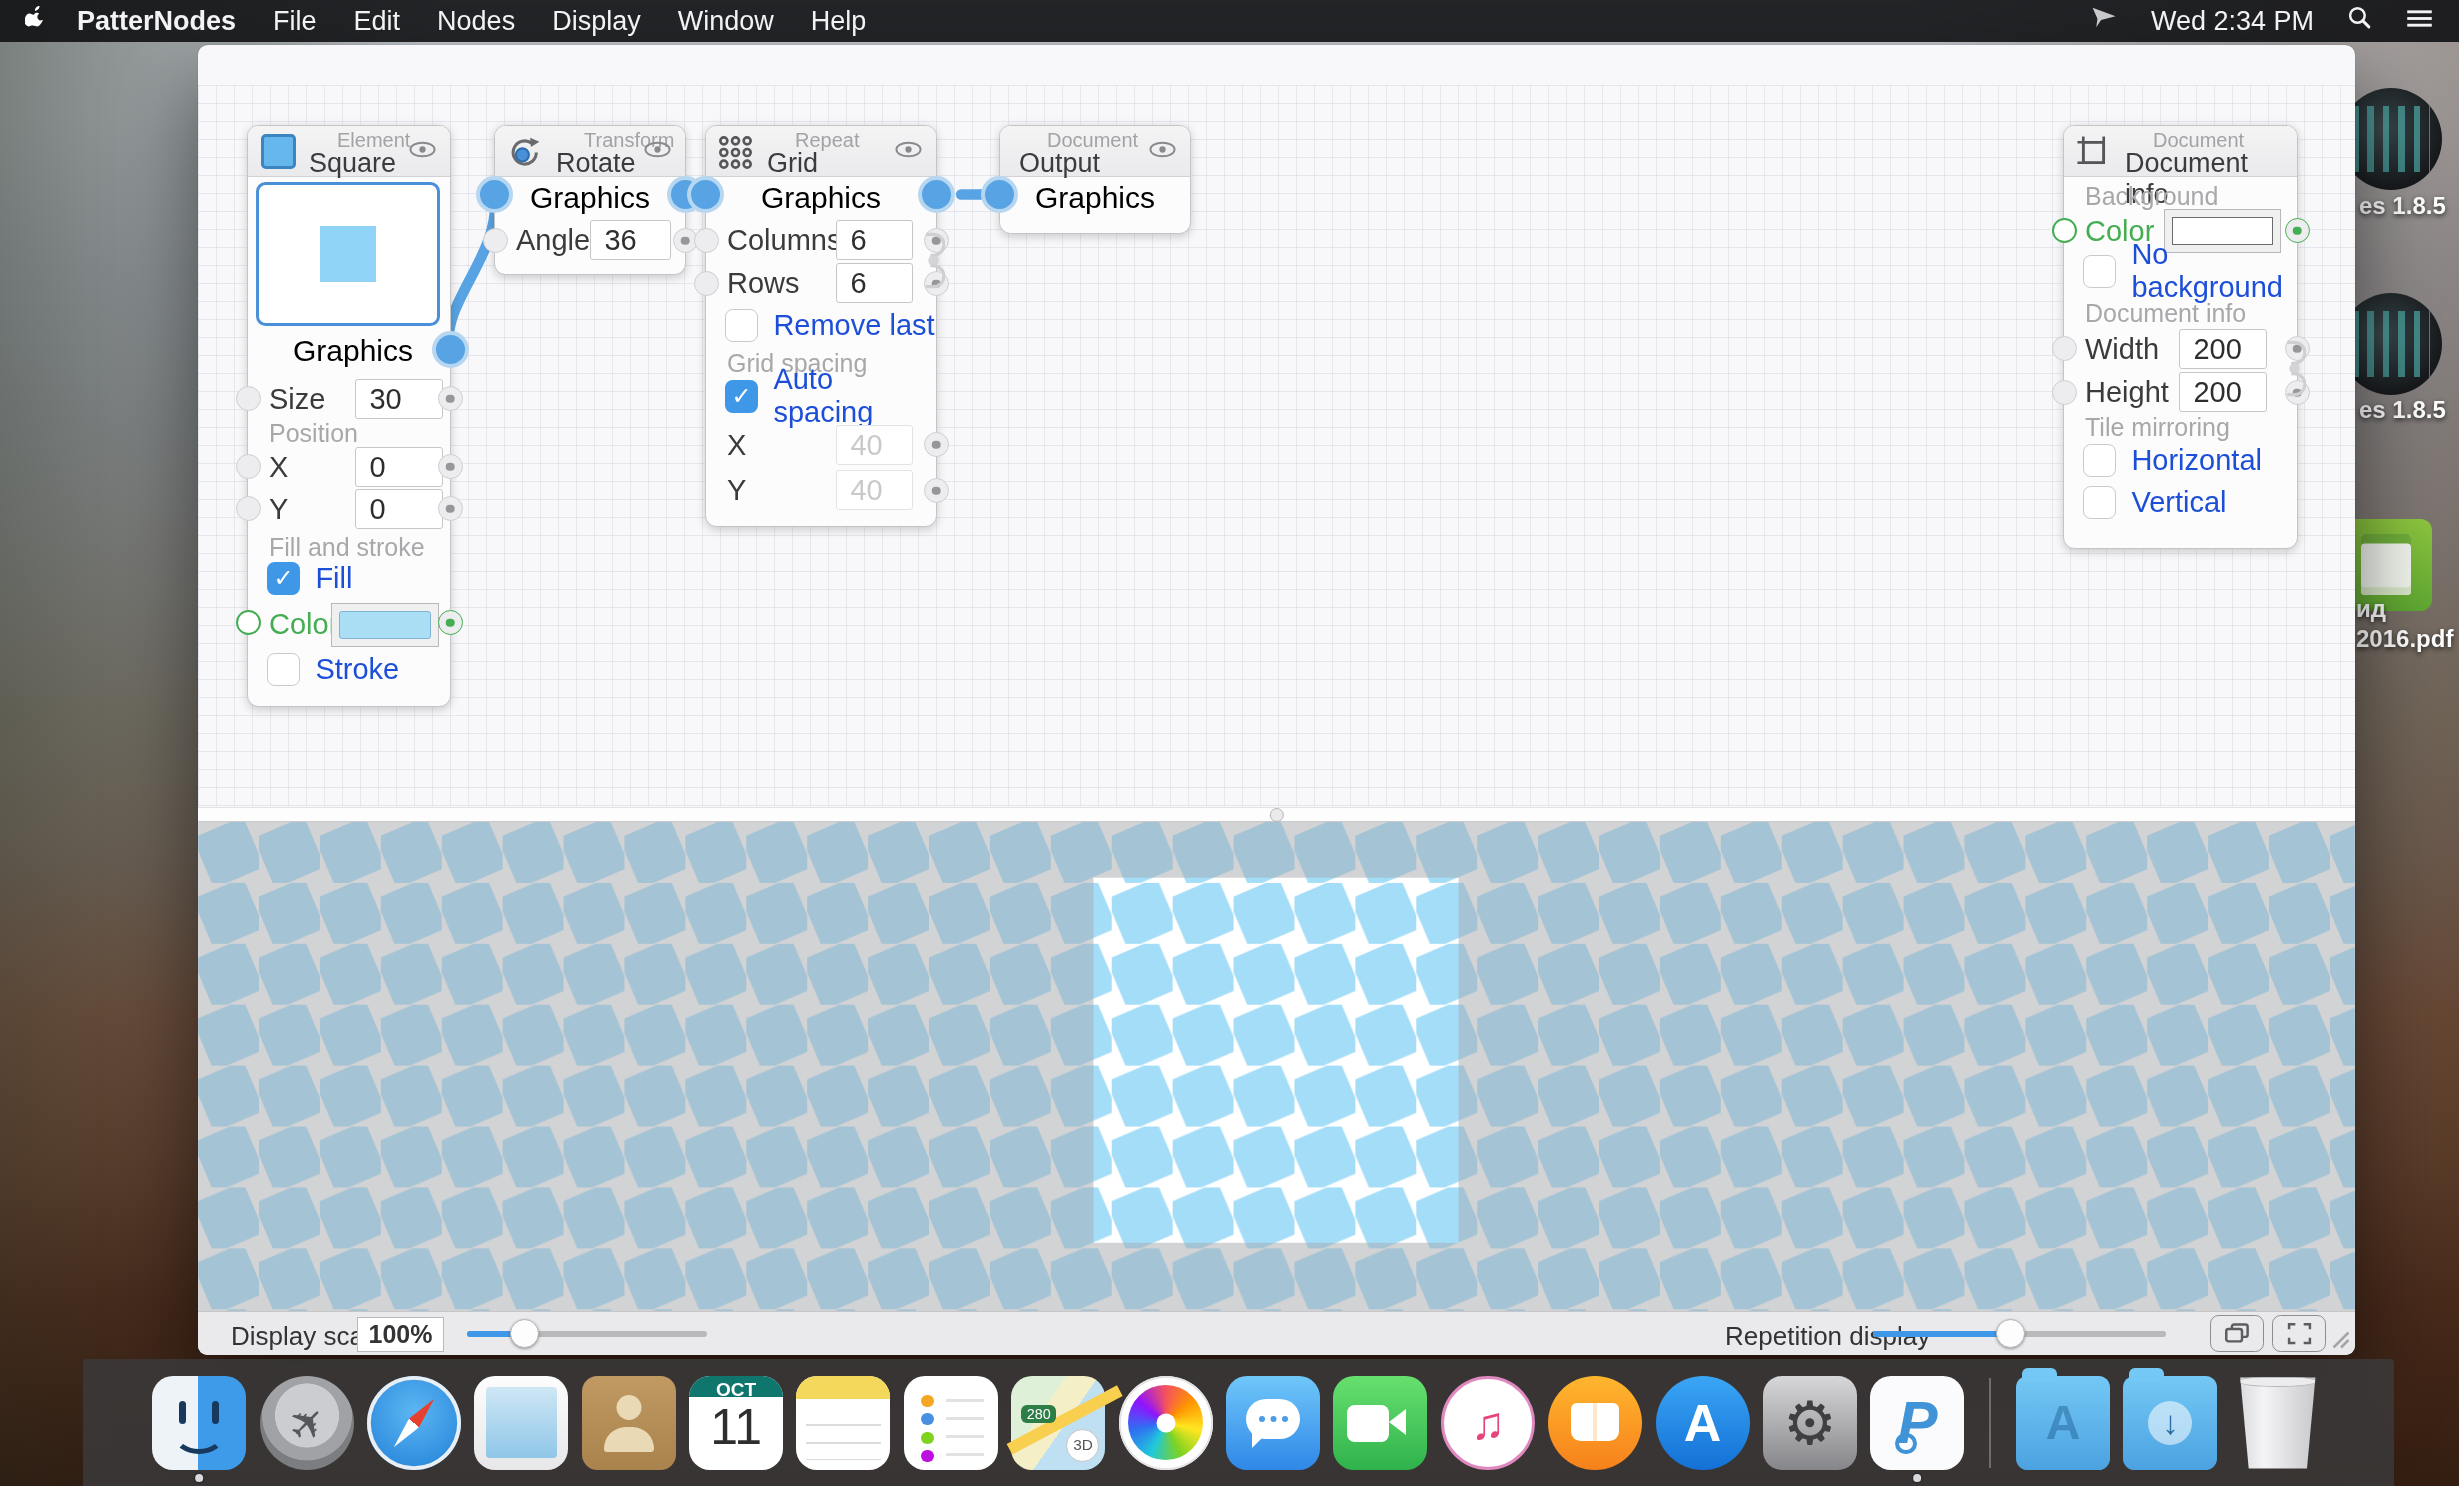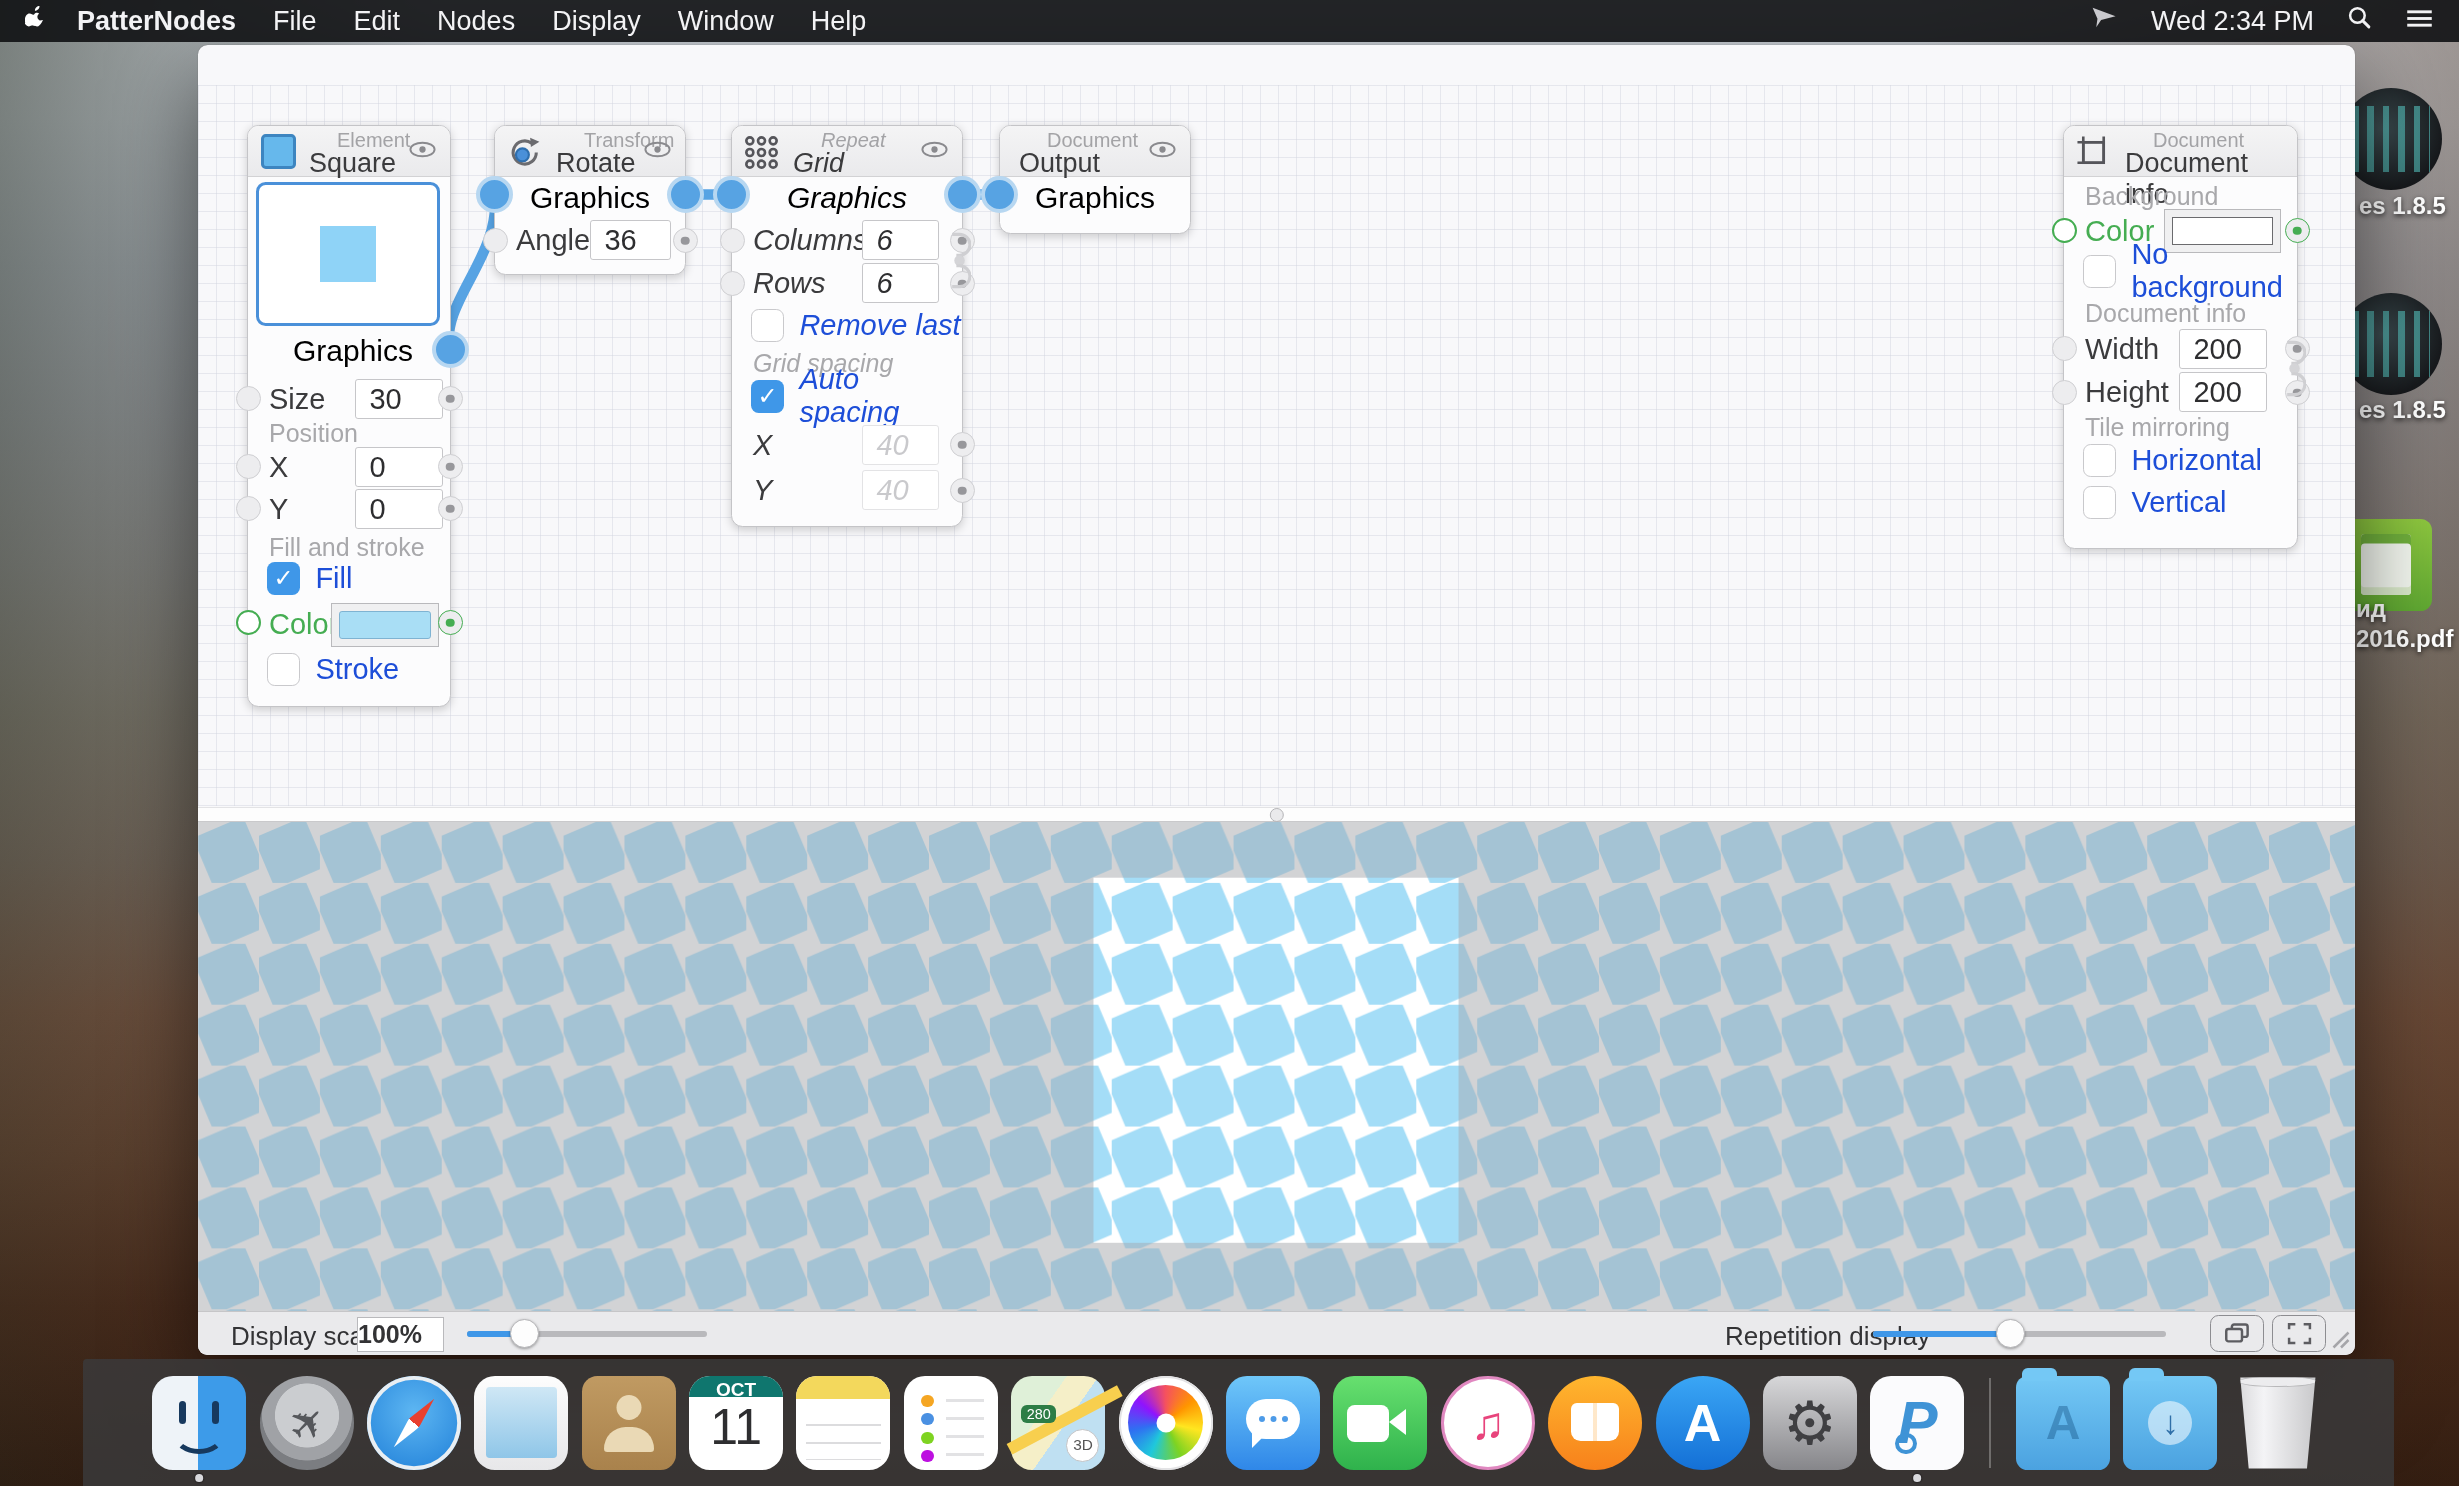--- a/index.html
+++ b/index.html
@@ -32,21 +32,21 @@
   .divider{position:absolute;left:0;top:762px;width:100%;height:15.4px;background:#fdfdfd;
     border-top:1px solid #e3e3e5;border-bottom:1px solid #c9c9cb;box-sizing:border-box;}
   .handle{position:absolute;left:50%;top:0;transform:translateX(-50%);width:14.4px;height:14.4px;border-radius:50%;
     background:#eaeaec;border:1.9px solid #b4b4b7;box-sizing:border-box;}
   .preview{position:absolute;left:0;top:777px;width:2157px;height:489px;overflow:hidden;}
   
   .statusbar{position:absolute;left:0;top:1266px;width:100%;height:44px;background:#eaeaec;border-top:1px solid #c6c6c8;
     box-sizing:border-box;font-size:26px;color:#333335;}
   .sb-lbl{position:absolute;top:8.6px;}
   .valbox{position:absolute;left:159px;top:4.8px;width:85px;height:33px;background:#fff;border:1px solid #b9b9bc;
-    line-height:33px;font-weight:bold;font-size:25px;}
+    text-align:center;line-height:33px;font-weight:bold;font-size:25px;}
   .track{position:absolute;top:19px;height:5.8px;border-radius:2.9px;background:#b9b9bc;}
   .tfill{position:absolute;top:19px;height:5.8px;border-radius:2.9px;background:#3f97e8;}
   .thumb{position:absolute;top:6.7px;width:29px;height:29px;border-radius:50%;background:#fdfdfd;
     border:1px solid #b4b4b7;box-shadow:0 1px 2.9px rgba(0,0,0,.35);box-sizing:border-box;}
   .sbtn{position:absolute;top:2.9px;width:54px;height:37px;border:1.9px solid #8d8d91;border-radius:8.6px;
     display:flex;align-items:center;justify-content:center;box-sizing:border-box;}
   
   .node{position:absolute;background:#fcfcfd;border:1px solid #c4c4c7;border-radius:11.5px;
     box-shadow:0 2.9px 9.6px rgba(0,0,0,.18);}
   .nh{position:absolute;left:0;top:0;right:0;height:50px;background:linear-gradient(180deg,#f4f4f5,#eaeaec);
@@ -315,21 +315,21 @@
       <div class="r" style="top:94px;">
           <span class="lb">Angle</span>
         </div>
       <div class="inp" style="left:95px;top:94px;width:81px;">36</div>
       <span class="pb" style="left:-19px;top:50px;"></span>
       <span class="pb" style="right:-19px;top:50px;"></span>
       <span class="pl" style="top:102px;"></span>
       <span class="pr" style="top:102px;"></span>
     </div>
 
-    <div class="node" style="left:533px;top:40px;width:230px;height:400px;font-style:italic;">
+    <div class="node" style="left:507px;top:40px;width:230px;height:400px;">
       <div class="nh">
         <span class="hic" style="top:8.6px;"><svg width="35" height="35" viewBox="0 0 24 24">
               <g fill="none" stroke="#55555a" stroke-width="1.8">
                 <circle cx="4" cy="4" r="2.4"></circle>
                 <circle cx="12" cy="4" r="2.4"></circle>
                 <circle cx="20" cy="4" r="2.4"></circle>
                 <circle cx="4" cy="12" r="2.4"></circle>
                 <circle cx="12" cy="12" r="2.4"></circle>
                 <circle cx="20" cy="12" r="2.4"></circle>
                 <circle cx="4" cy="20" r="2.4"></circle>

